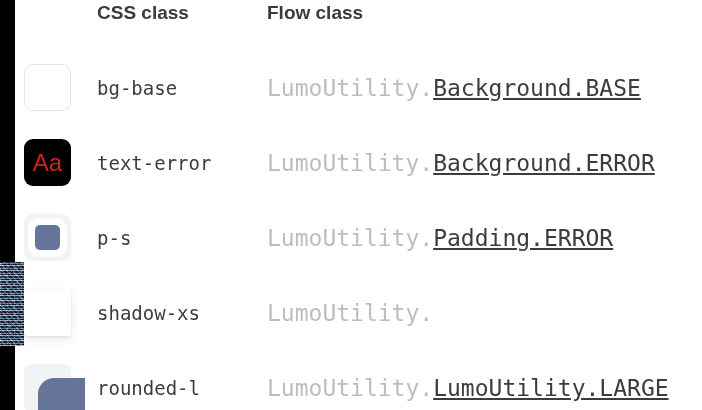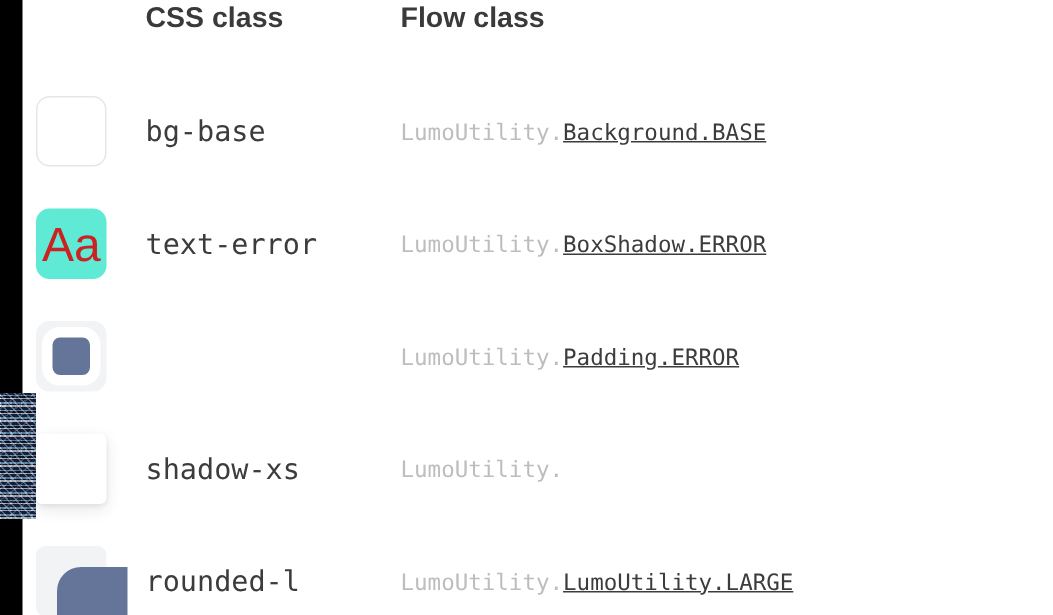--- a/index.html
+++ b/index.html
@@ -101,21 +101,21 @@
     white-space: nowrap;
   }
   .cell-flow {
     position: absolute;
     left: 267px;
     top: 0;
     height: 75px;
     display: flex;
     align-items: center;
     font-family: "DejaVu Sans Mono", "Liberation Mono", monospace;
-    font-size: 15px;
+    font-size: 23px;
     white-space: nowrap;
   }
   .flow-prefix { color: #bdbdbd; }
   .flow-main   { color: #3c3c3c; text-decoration: underline; }
 
   
   #header-row {
     position: absolute;
     left: 0; top: 0;
     width: 702px; height: 40px;
@@ -141,27 +141,27 @@
   
   .sw-bg-base {
     width: 47px; height: 47px;
     background: #ffffff;
     border: 1px solid #e4e6e9;
     border-radius: 9px;
   }
   
   .sw-text-error {
     width: 47px; height: 47px;
-    background: #5eead4;
+    background: #000000;
     border-radius: 9px;
     display: flex;
     align-items: center;
     justify-content: center;
     font-family: "Liberation Sans", sans-serif;
-    font-size: 32px;
+    font-size: 24px;
     color: #cc2222;
     line-height: 1;
   }
   
   .sw-p-s {
     width: 47px; height: 47px;
     background: #f1f3f5;
     border-radius: 9px;
     display: flex;
     align-items: center;
@@ -212,30 +212,31 @@
     </div>
   </div>
 
   <div class="row" style="top:125px;">
     <div class="cell-swatch">
       <div class="sw sw-text-error">Aa</div>
     </div>
     <div class="cell-css">text-error</div>
     <div class="cell-flow">
       <span class="flow-prefix">LumoUtility.</span>
-        <span class="flow-main">BoxShadow.ERROR</span>
+        <span class="flow-main">Background.ERROR</span>
     </div>
   </div>
 
   <div class="row" style="top:200px;">
     <div class="cell-swatch">
       <div class="sw sw-p-s">
         <div class="sw-p-s-inner"></div>
       </div>
     </div>
+    <div class="cell-css">p-s</div>
     <div class="cell-flow">
       <span class="flow-prefix">LumoUtility.</span>
         <span class="flow-main">Padding.ERROR</span>
     </div>
   </div>
 
   <div class="row" style="top:275px;">
     <div class="cell-swatch">
       <div class="sw sw-shadow-xs"></div>
     </div>

